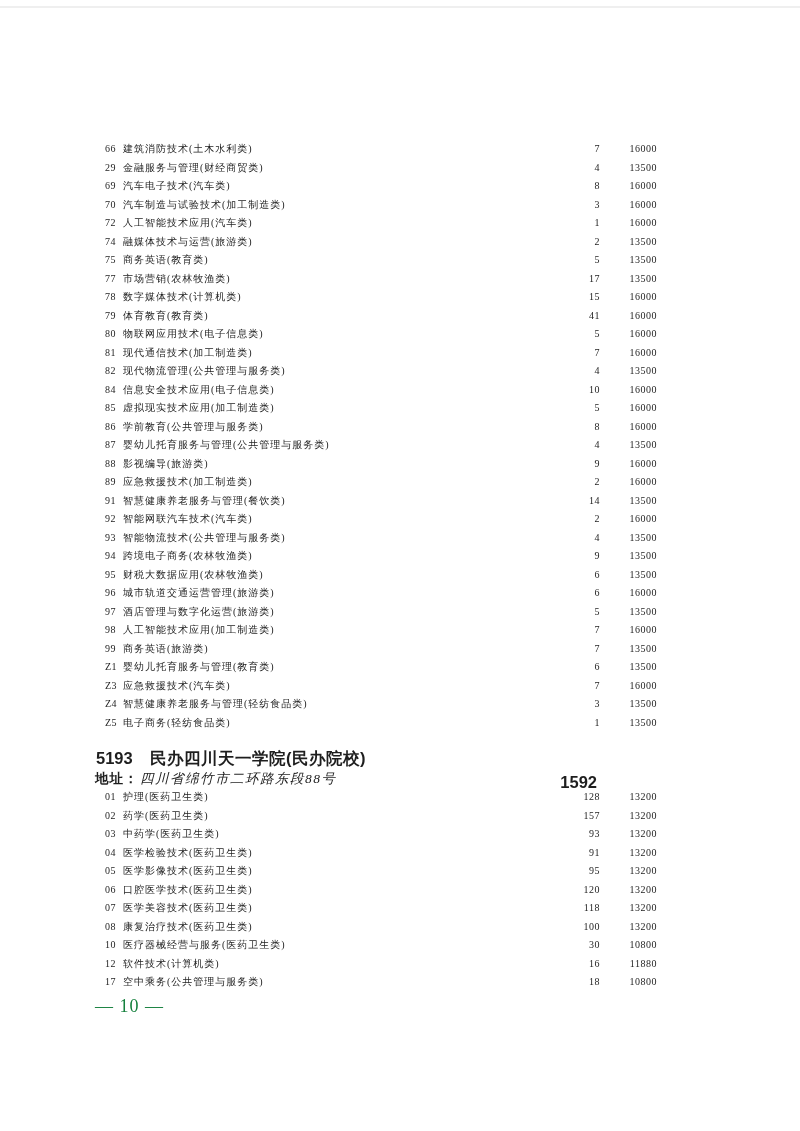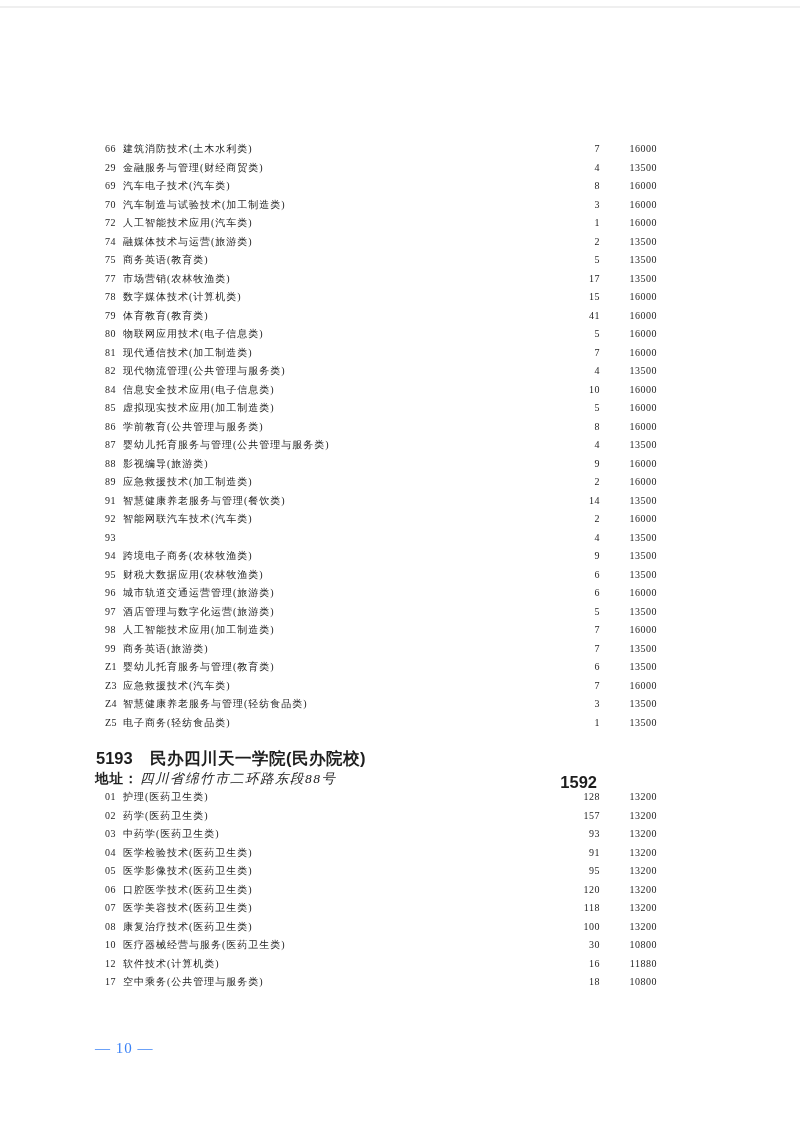--- a/index.html
+++ b/index.html
@@ -32,22 +32,22 @@
 
   .address-line { position:relative; height:19px; line-height:19px; font-size:13.5px; }
   .address-label {
     position:absolute; left:95px;
     font-family:"Liberation Sans","DejaVu Sans",sans-serif;
     font-weight:bold; letter-spacing:1px;
   }
   .address-text { position:absolute; left:140px; font-style:italic; letter-spacing:1.5px; white-space:nowrap; }
 
   .footer {
-    position:absolute; top:1040px; left:95px;
-    font-size:15px; letter-spacing:1px; color:#3b82f6;
+    position:absolute; top:996px; left:95px;
+    font-size:18px; letter-spacing:1px; color:#15803d;
   }
 </style>
 </head>
 <body>
 
 <div class="page">
   <div class="scan-line"></div>
   <div class="content" id="content">
   <div class="row">
     <span class="code">66</span>
@@ -191,20 +191,21 @@
 
   <div class="row">
     <span class="code">92</span>
     <span class="name">智能网联汽车技术(汽车类)</span>
     <span class="count">2</span>
     <span class="fee">16000</span>
   </div>
 
   <div class="row">
     <span class="code">93</span>
+    <span class="name">智能物流技术(公共管理与服务类)</span>
     <span class="count">4</span>
     <span class="fee">13500</span>
   </div>
 
   <div class="row">
     <span class="code">94</span>
     <span class="name">跨境电子商务(农林牧渔类)</span>
     <span class="count">9</span>
     <span class="fee">13500</span>
   </div>

